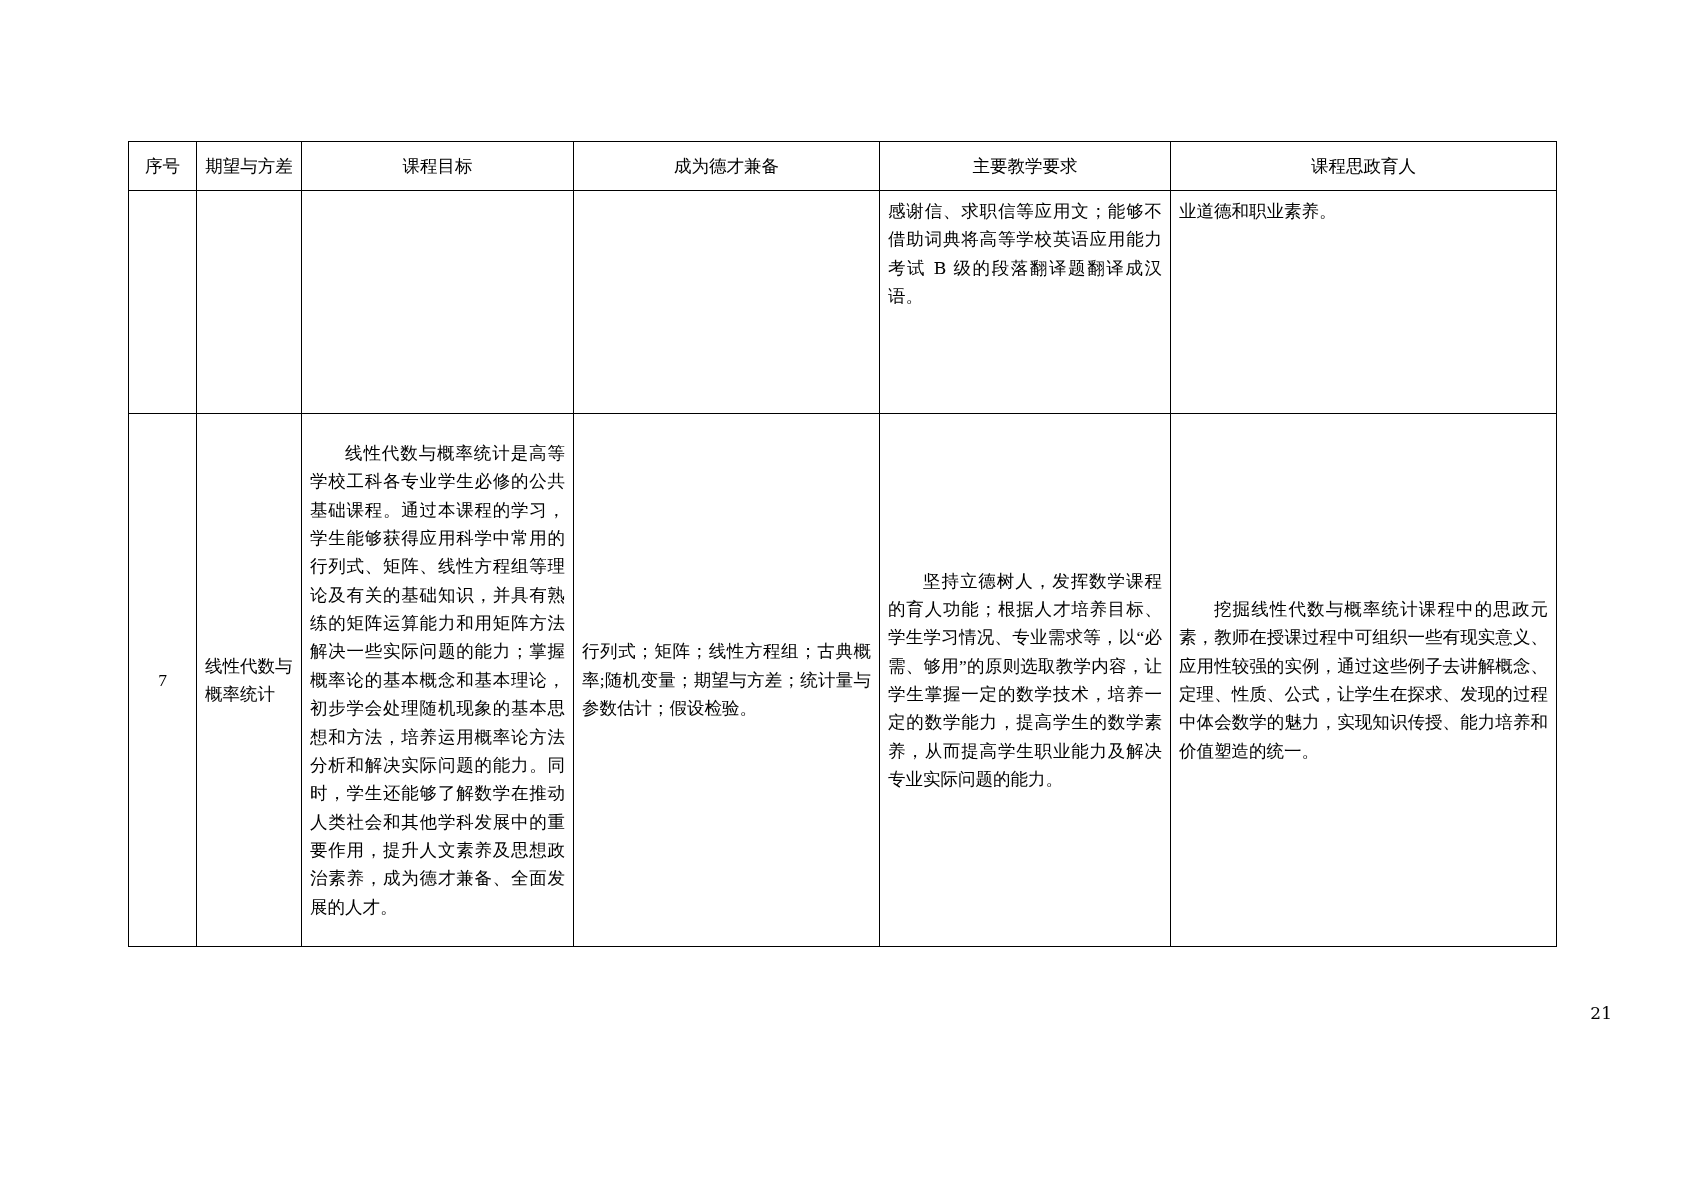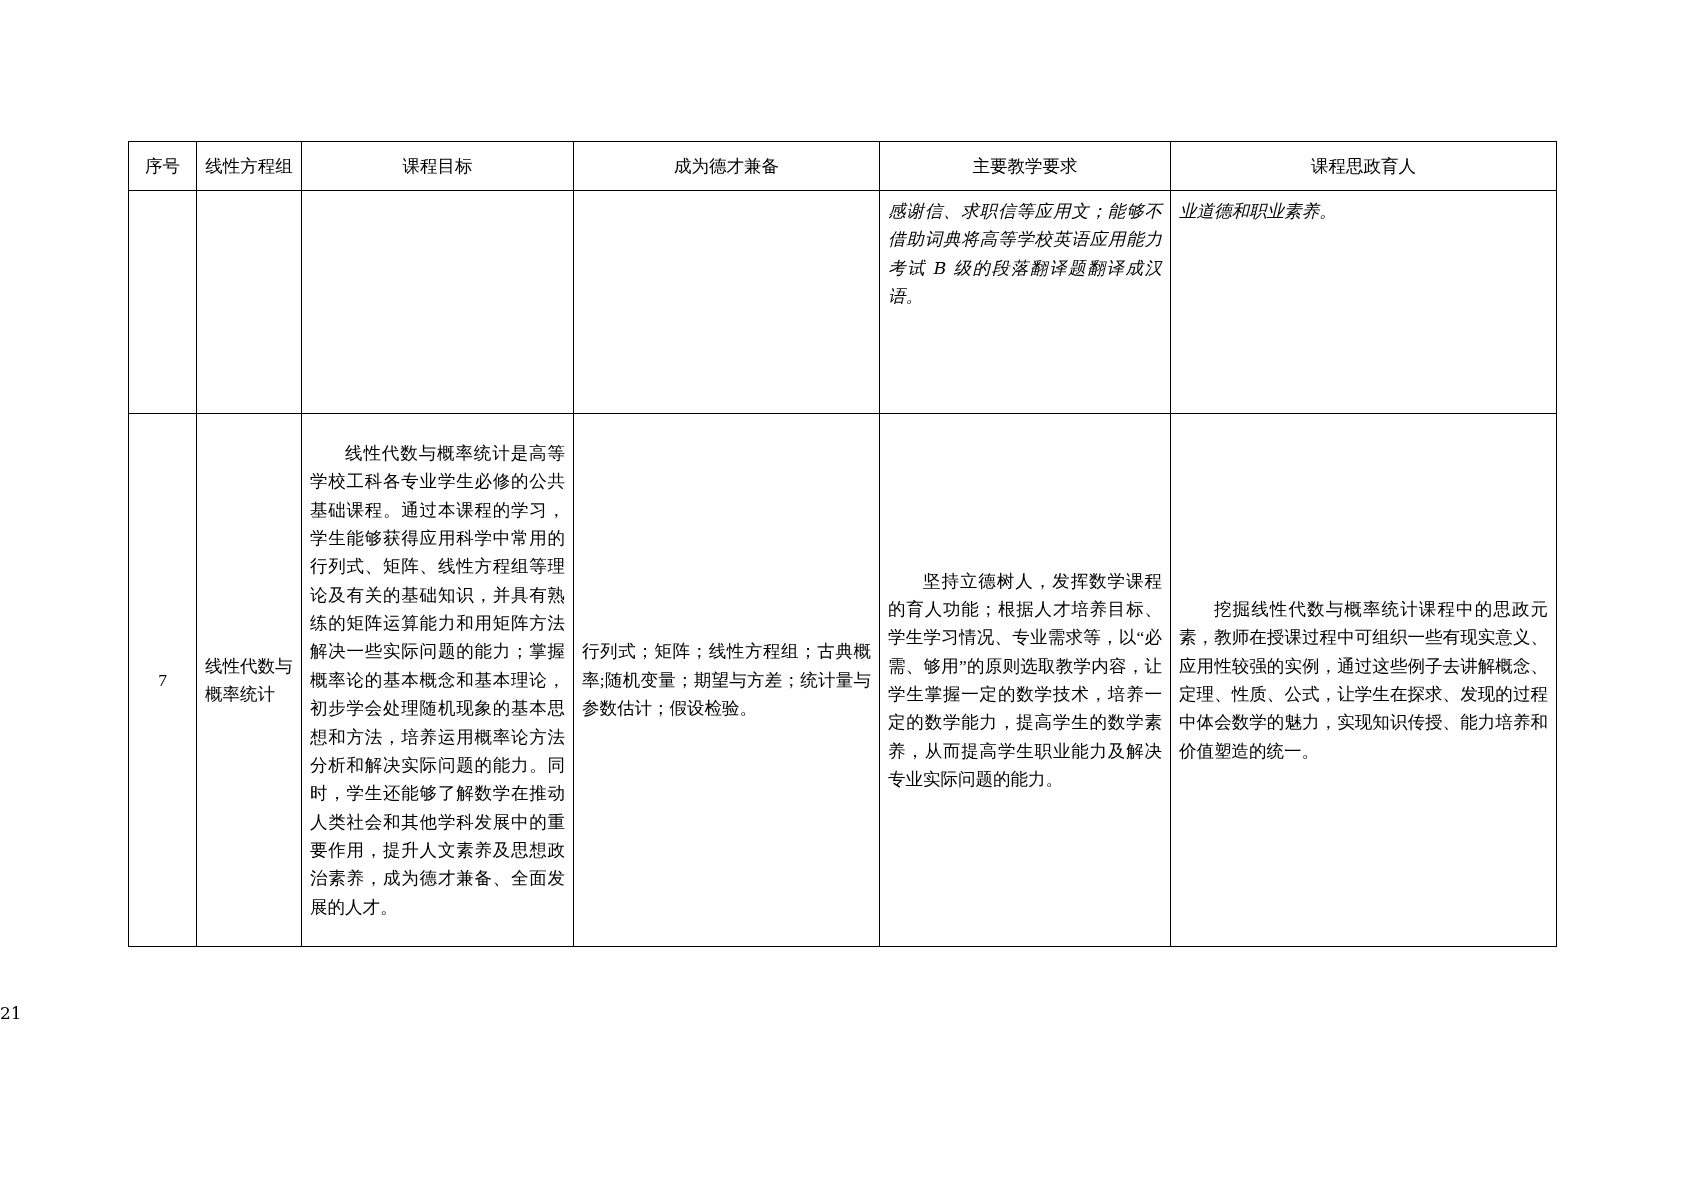--- a/index.html
+++ b/index.html
@@ -72,32 +72,31 @@
   }
   td.cell-text p.noindent {
     text-indent: 0;
   }
   .row-top td {
     height: 210px;
     vertical-align: top;
   }
   .row-top td.cell-text {
     vertical-align: top;
-    font-style: italic;
   }
   .row-main td {
     height: 520px;
     font-family: Liberation Serif, serif;
   }
   .page-number {
     position: absolute;
     top: 995px;
     left: 0;
     width: 1612px;
-    text-align: left;
+    text-align: right;
     font-size: 17px;
     font-family: "DejaVu Serif", "Liberation Serif", serif;
   }
   .content-center {
     text-align: justify;
     text-justify: inter-ideograph;
   }
 </style>
 </head>
 <body>
@@ -109,21 +108,21 @@
       <col class="c-no">
       <col class="c-name">
       <col class="c-goal">
       <col class="c-content">
       <col class="c-require">
       <col class="c-ideo">
     </colgroup>
     <thead>
       <tr>
         <th>序号</th>
-        <th>线性方程组</th>
+        <th>期望与方差</th>
         <th>课程目标</th>
         <th>成为德才兼备</th>
         <th>主要教学要求</th>
         <th>课程思政育人</th>
       </tr>
     </thead>
     <tbody>
       <tr class="row-top">
         <td class="cell-no"></td>
         <td class="cell-name"></td>

